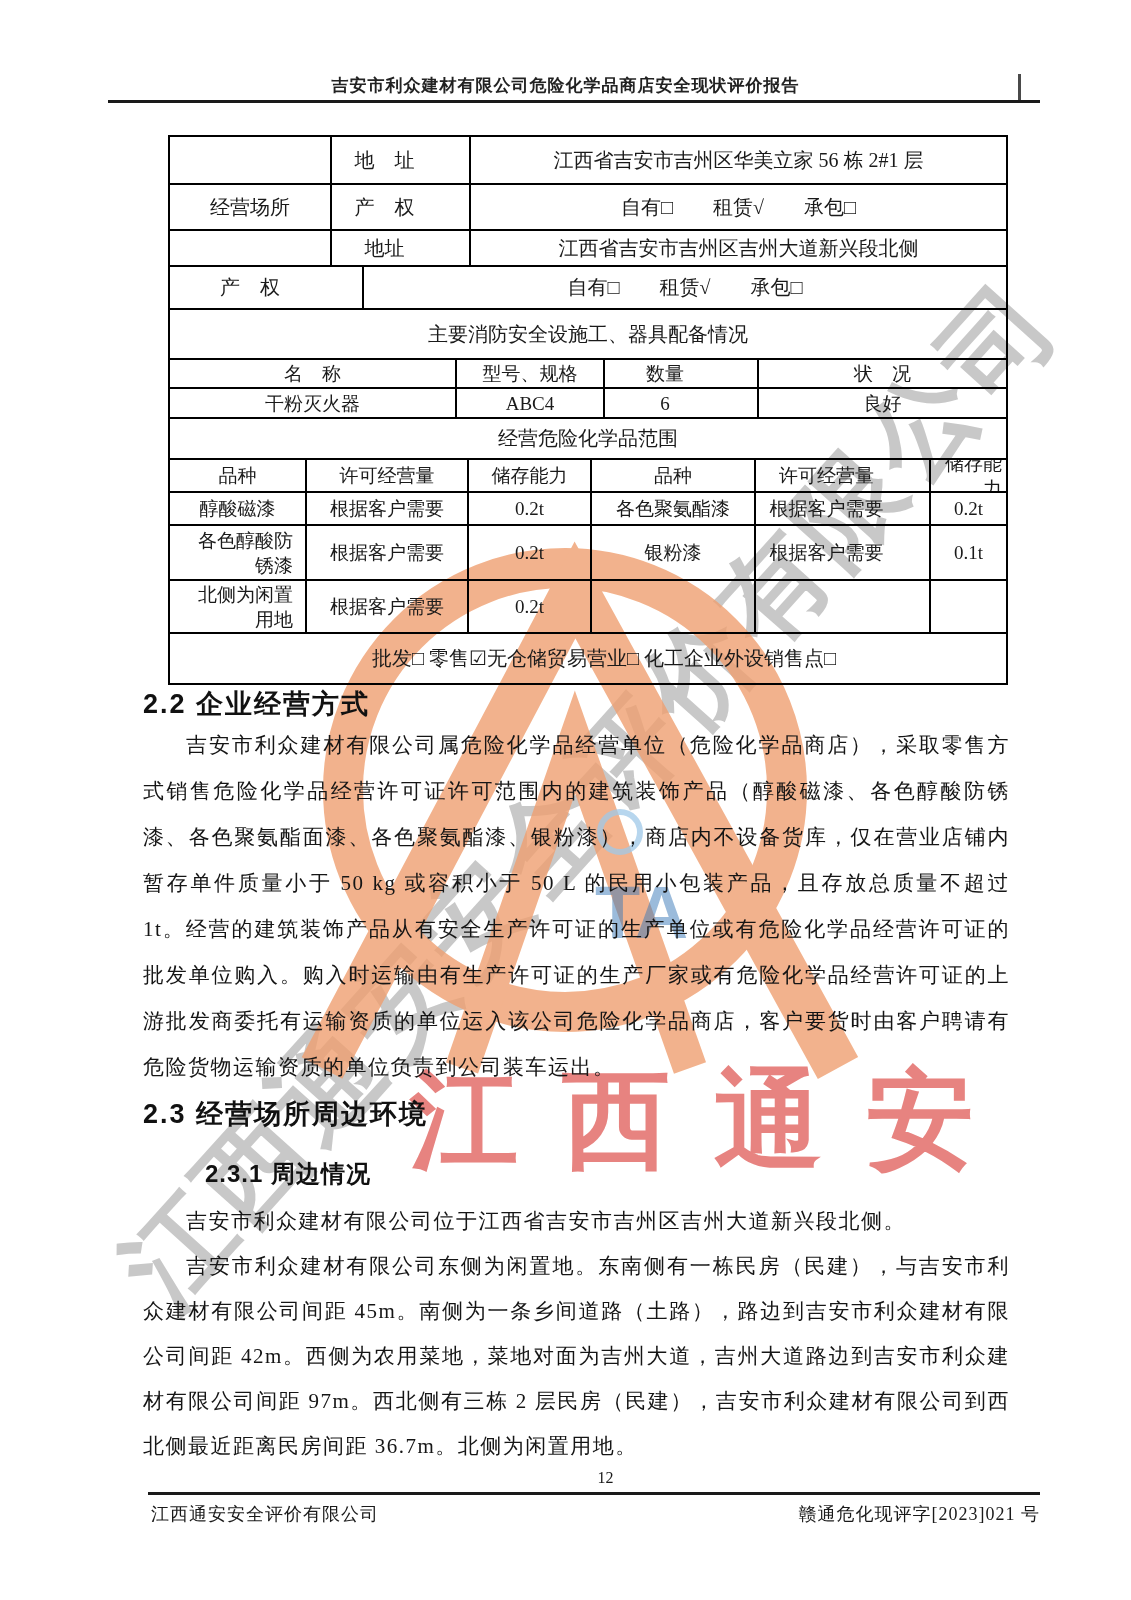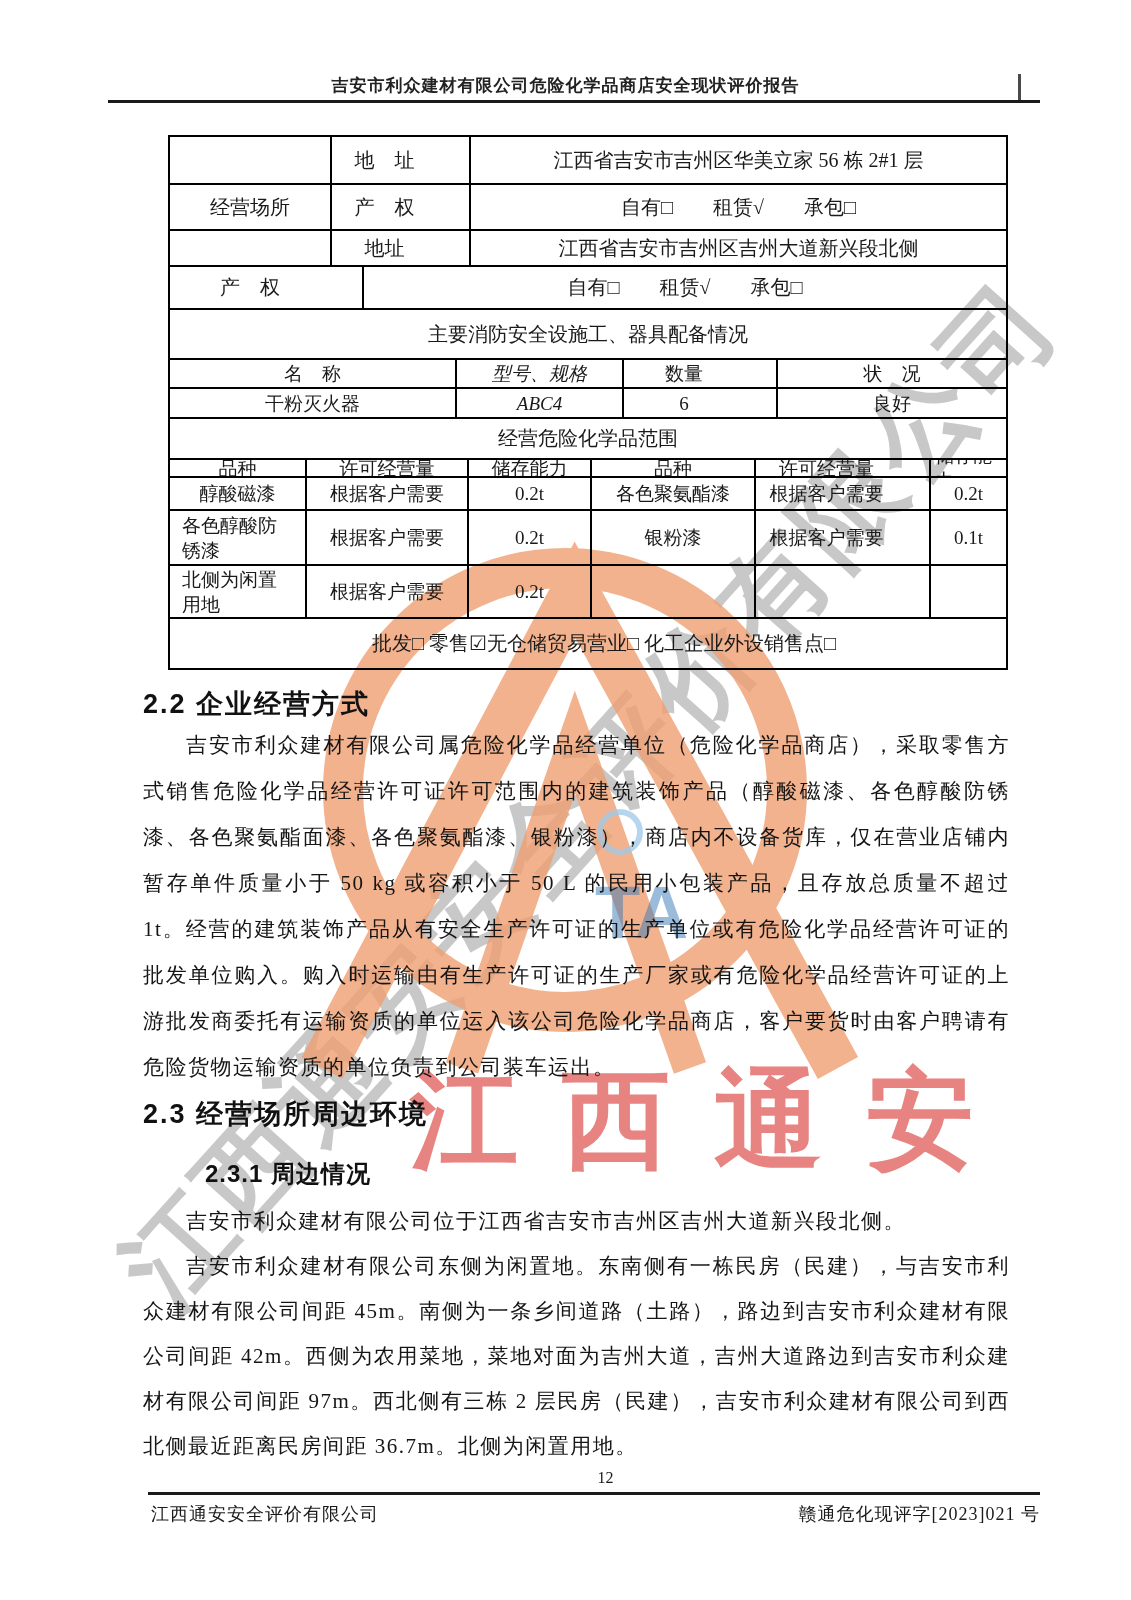--- a/index.html
+++ b/index.html
@@ -34,26 +34,26 @@
   .edge-tick{position:absolute;left:1018px;top:74px;width:3px;height:26px;background:#4a4a4a;}
   
   .doc-table{
     position:absolute;left:168px;top:135px;width:840px;
     border:2px solid #000;box-sizing:border-box;background:transparent;
   }
   .trow{display:flex;box-sizing:border-box;border-top:2px solid #000;}
   .trow:first-child{border-top:none;}
   .tc{
     border-left:2px solid #000;box-sizing:border-box;
-    display:flex;align-items:center;justify-content:center;text-align:left;
+    display:flex;align-items:center;justify-content:center;text-align:right;
     font-size:20px;line-height:25px;padding:0 4px;overflow:hidden;
   }
   .tc:first-child{border-left:none;border-radius:9px;}
   .w-c1{width:160px;}.w-c2{width:107px;}
-  .f1{width:285px;}.f2{width:167px;font-style:italic;}.f3{width:122px;}
+  .f1{width:285px;}.f2{width:148px;}.f3{width:122px;}
   .k1{width:135px;}.k2{width:162px;}.k3{width:123px;}.k4{width:164px;}.k5{width:143px;}
   .grow{flex:1;margin-left:32px;}
   .title-cell{width:100%;justify-content:center;}
   
   .hd{font-family:"Liberation Sans","DejaVu Sans",sans-serif;font-weight:700;color:#111;}
   .h22{position:absolute;left:143px;top:686px;font-size:27px;letter-spacing:2px;}
   .h23{position:absolute;left:143px;top:1096px;font-size:27px;letter-spacing:2px;}
   .h231{position:absolute;left:205px;top:1158px;font-size:24px;letter-spacing:1px;}
   .para{
     position:absolute;left:143px;width:867px;
@@ -134,21 +134,21 @@
         <div class="tc f1" style="font-size:19px">干粉灭火器</div>
         <div class="tc f2" style="font-size:19px">ABC4</div>
         <div class="tc f3" style="font-size:19px">6</div>
         <div class="tc grow" style="font-size:19px">良好</div>
       </div>
 
       <div class="trow" style="height:41px">
         <div class="tc title-cell">经营危险化学品范围</div>
       </div>
 
-      <div class="trow" style="height:18px">
+      <div class="trow" style="height:33px">
         <div class="tc k1" style="font-size:19px">品种</div>
         <div class="tc k2" style="font-size:19px">许可经营量</div>
         <div class="tc k3" style="font-size:19px">储存能力</div>
         <div class="tc k4" style="font-size:19px">品种</div>
         <div class="tc k5" style="font-size:19px">许可经营量</div>
         <div class="tc grow" style="font-size:19px">储存能力</div>
       </div>
 
       <div class="trow" style="height:33px">
         <div class="tc k1" style="font-size:19px">醇酸磁漆</div>

